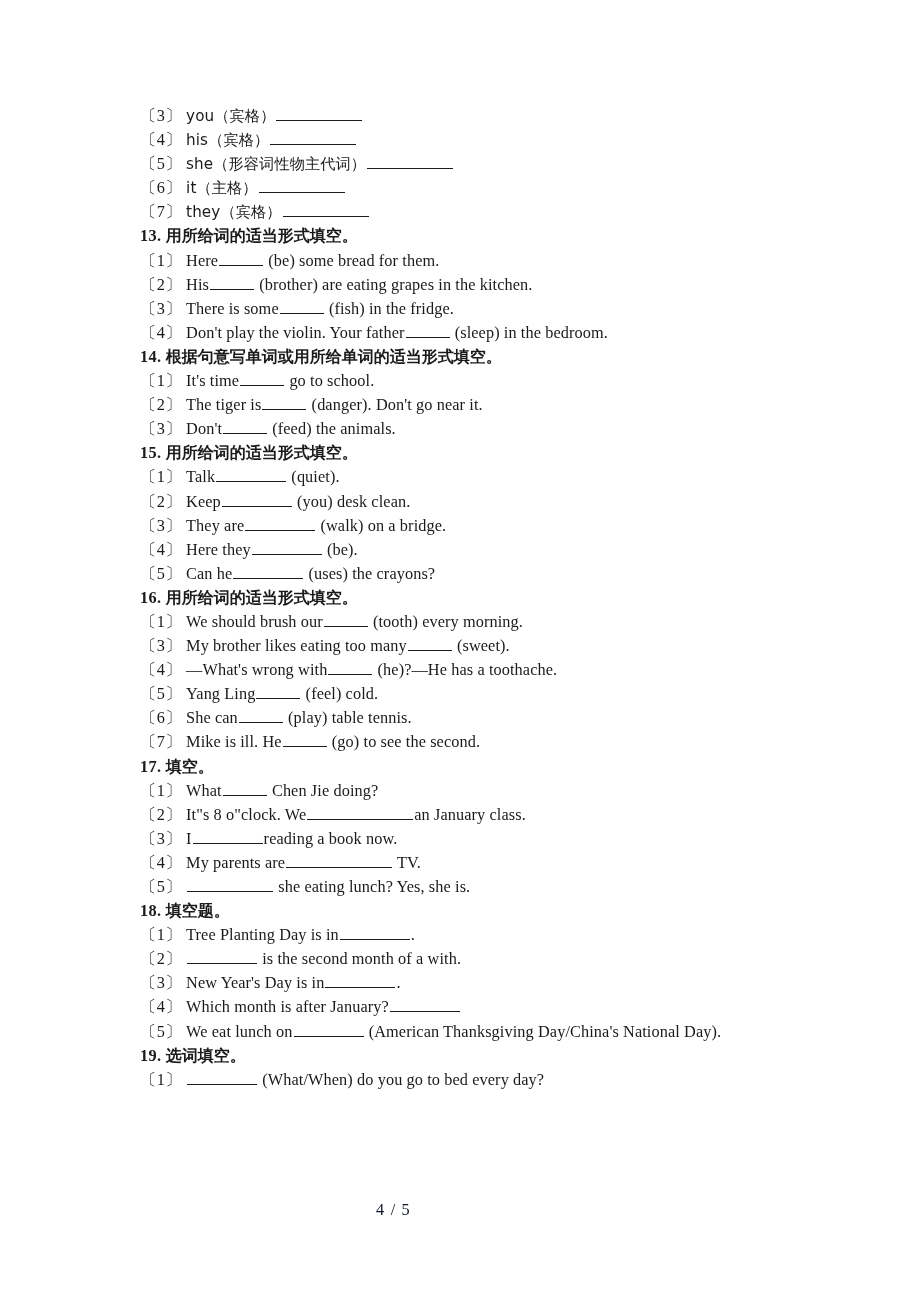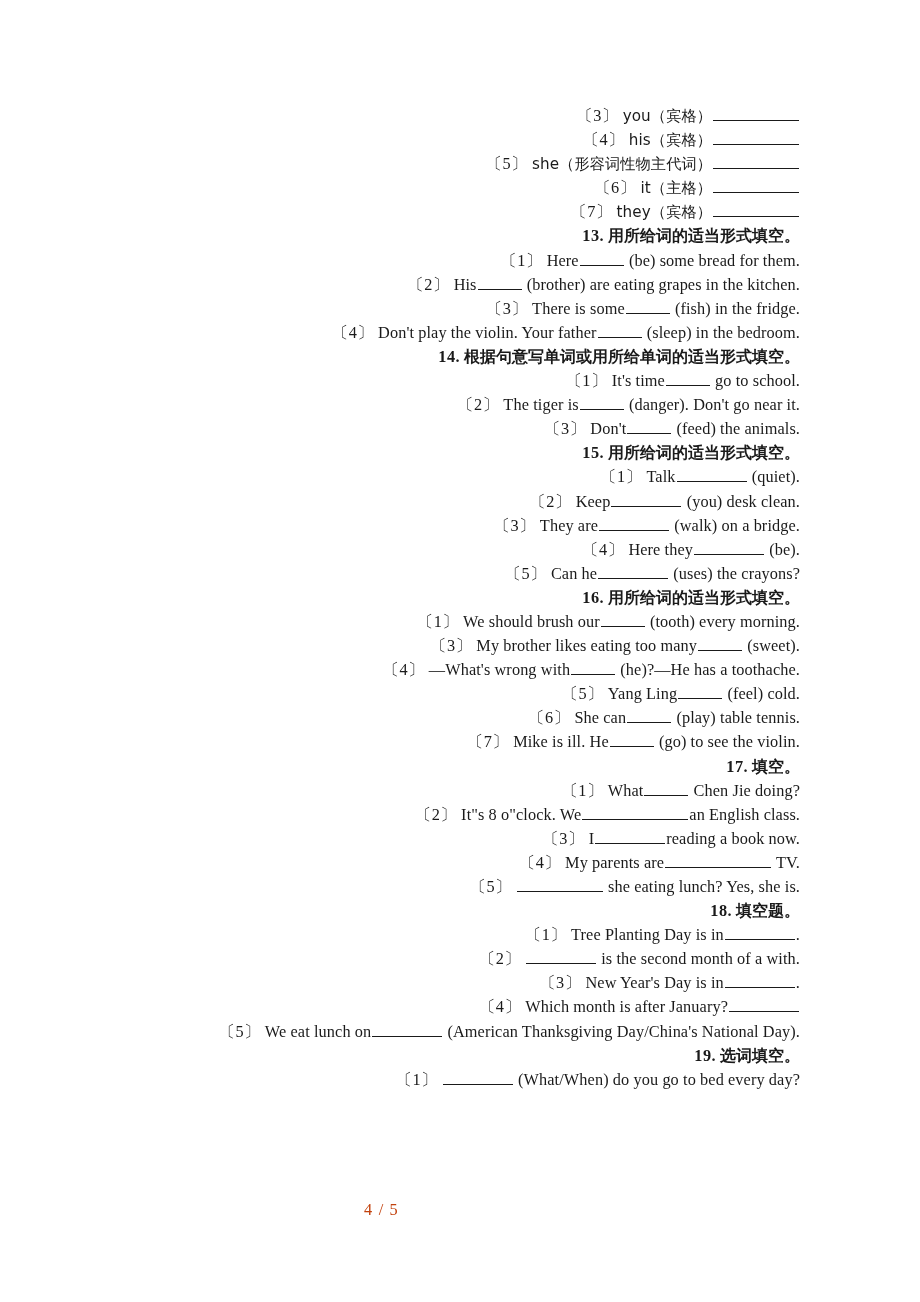--- a/index.html
+++ b/index.html
@@ -18,24 +18,23 @@
   #page {
     position: absolute;
     left: 0;
     top: 0;
     width: 920px;
     height: 1302px;
   }
   
   #content {
     position: absolute;
-    left: 158px;
+    left: 140px;
     top: 104px;
     width: 642px;
-    text-align: right;
   }
   .line {
     font-size: 16.3px;
     line-height: 24.1px;
     white-space: nowrap;
     letter-spacing: 0.1px;
   }
   .line.wrap {
     white-space: normal;
   }
@@ -65,27 +64,27 @@
     height: 0.92em;
     margin: 0 1px;
   }
   .b-sm { width: 44px; }
   .b-md { width: 58px; }
   .b-lg { width: 70px; }
   .b-xl { width: 86px; }
   .b-xxl { width: 106px; }
   #footer {
     position: absolute;
-    left: 4px;
+    left: 16px;
     top: 1200px;
     width: 755px;
     text-align: center;
     font-size: 16.3px;
     font-family: "Liberation Serif", serif;
-    color: #c2410c;
+    color: #0f172a;
     letter-spacing: 1.2px;
   }
 </style>
 </head>
 <body>
 
 <div id="page">
 
   <div id="content">
 
@@ -210,35 +209,35 @@
       <span>(feel) cold.</span>
     </div>
     <div class="line">
       <span class="num">〔6〕</span>
       <span>She can</span><span class="blank b-sm"></span>
       <span>(play) table tennis.</span>
     </div>
     <div class="line">
       <span class="num">〔7〕</span>
       <span>Mike is ill. He</span><span class="blank b-sm"></span>
-      <span>(go) to see the violin.</span>
+      <span>(go) to see the second.</span>
     </div>
 
     <div class="heading">
       <span class="num">17.</span>
       <span class="cn">填空。</span>
     </div>
     <div class="line">
       <span class="num">〔1〕</span>
       <span>What</span><span class="blank b-sm"></span>
       <span>Chen Jie doing?</span>
     </div>
     <div class="line">
       <span class="num">〔2〕</span>
-      <span>It"s 8 o"clock. We</span><span class="blank b-xxl"></span><span>an English class.</span>
+      <span>It"s 8 o"clock. We</span><span class="blank b-xxl"></span><span>an January class.</span>
     </div>
     <div class="line">
       <span class="num">〔3〕</span>
       <span>I</span><span class="blank b-lg"></span><span>reading a book now.</span>
     </div>
     <div class="line">
       <span class="num">〔4〕</span>
       <span>My parents are</span><span class="blank b-xxl"></span>
       <span>TV.</span>
     </div>

